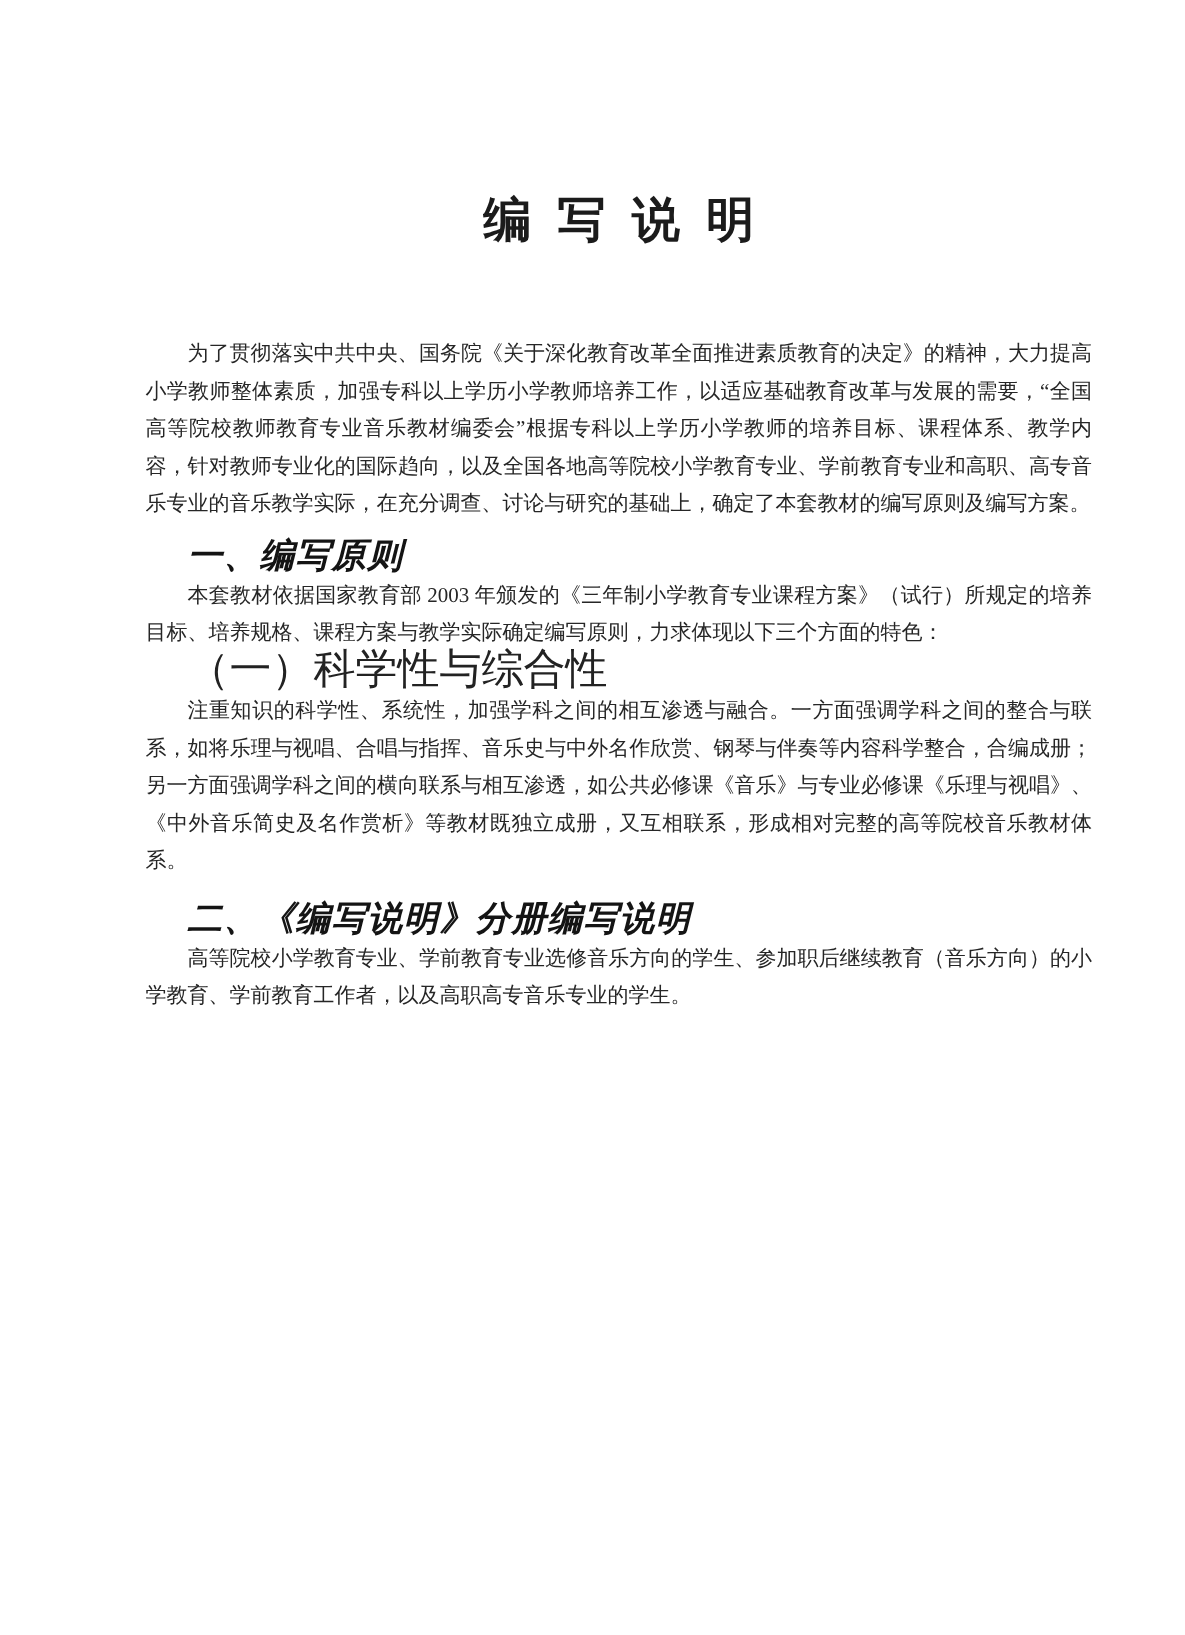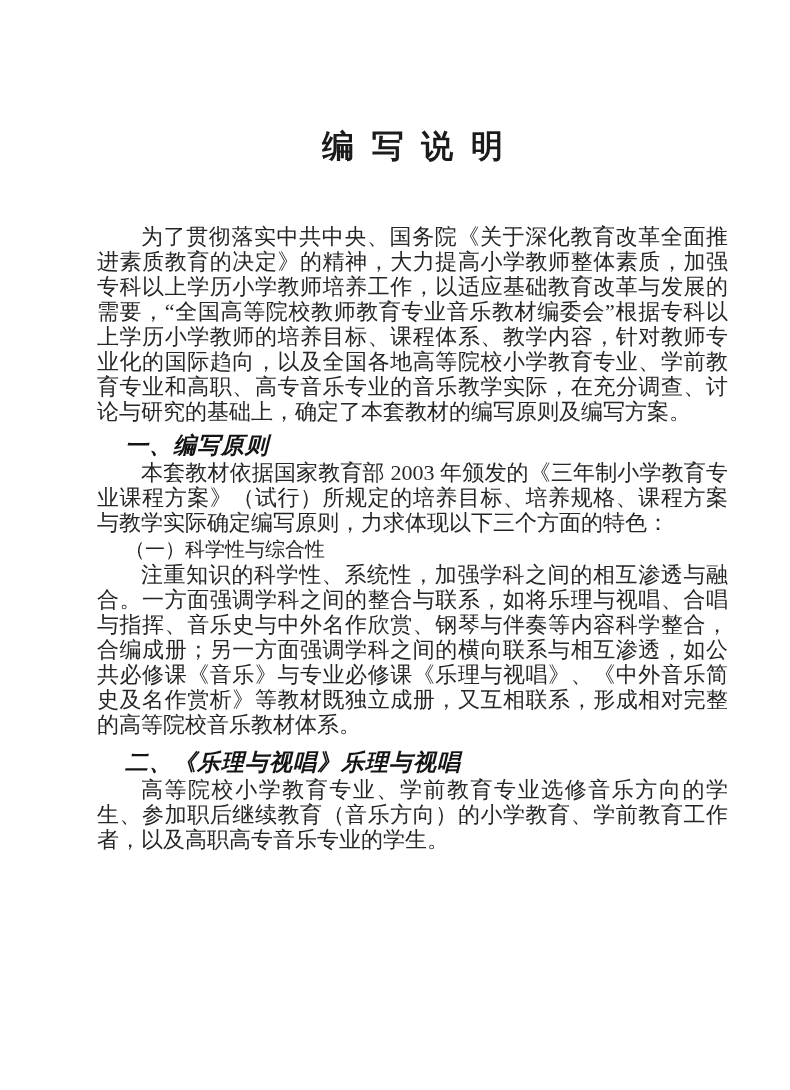--- a/index.html
+++ b/index.html
@@ -29,21 +29,21 @@
     letter-spacing: 0.55em;
     text-indent: 0.55em;
     color: #1b1b1b;
   }
   .intro-block {
     margin-top: 58px;
   }
   p.body-para {
     margin: 0;
     font-family: "Liberation Serif", "DejaVu Serif", serif;
-    font-size: 22px;
+    font-size: 14px;
     line-height: 25px;
     text-align: justify;
     text-indent: 2em;
     color: #262626;
   }
   h2.sec-heading {
     margin: 6px 0 0 0;
     padding-left: 28px;
     font-family: "Liberation Sans", "DejaVu Sans", sans-serif;
     font-weight: 700;
@@ -52,23 +52,23 @@
     letter-spacing: 1px;
     color: #141414;
     font-style: italic;
   }
   h2.sec-heading.second {
     margin-top: 10px;
   }
   h3.sub-heading {
     margin: 1px 0 0 0;
     padding-left: 28px;
-    font-family: Liberation Sans, sans-serif;
+    font-family: Liberation Mono, monospace;
     font-weight: 500;
-    font-size: 20px;
+    font-size: 28px;
     line-height: 26px;
     color: #222222;
   }
 </style>
 </head>
 <body>
 
 <div class="page">
   <div class="content">
 
@@ -86,21 +86,21 @@
         <h3 class="sub-heading">（一）科学性与综合性</h3>
         <p class="body-para">注重知识的科学性、系统性，加强学科之间的相互渗透与融合。一方面强调学科之间的整合与联系，如将乐理与视唱、合唱与指挥、音乐史与中外名作欣赏、钢琴与伴奏等内容科学整合，合编成册；另一方面强调学科之间的横向联系与相互渗透，如公共必修课《音乐》与专业必修课《乐理与视唱》、《中外音乐简史及名作赏析》等教材既独立成册，又互相联系，形成相对完整的高等院校音乐教材体系。</p>
       </div>
 
       <div>
       </div>
 
     </div>
 
     <div>
-      <h2 class="sec-heading second">二、《乐理与视唱》乐理与视唱</h2>
+      <h2 class="sec-heading second">二、《编写说明》分册编写说明</h2>
 
       <div>
         <p class="body-para">高等院校小学教育专业、学前教育专业选修音乐方向的学生、参加职后继续教育（音乐方向）的小学教育、学前教育工作者，以及高职高专音乐专业的学生。</p>
       </div>
 
     </div>
 
   </div>
 </div>
 

